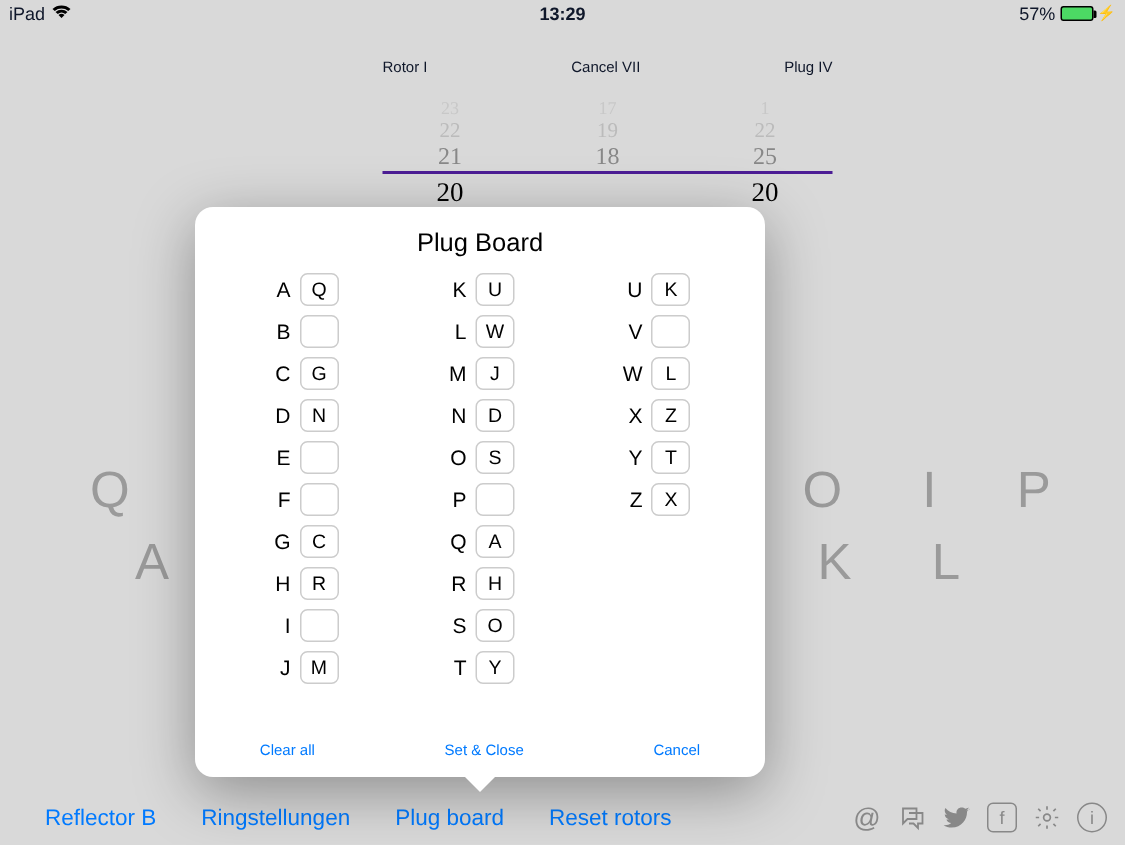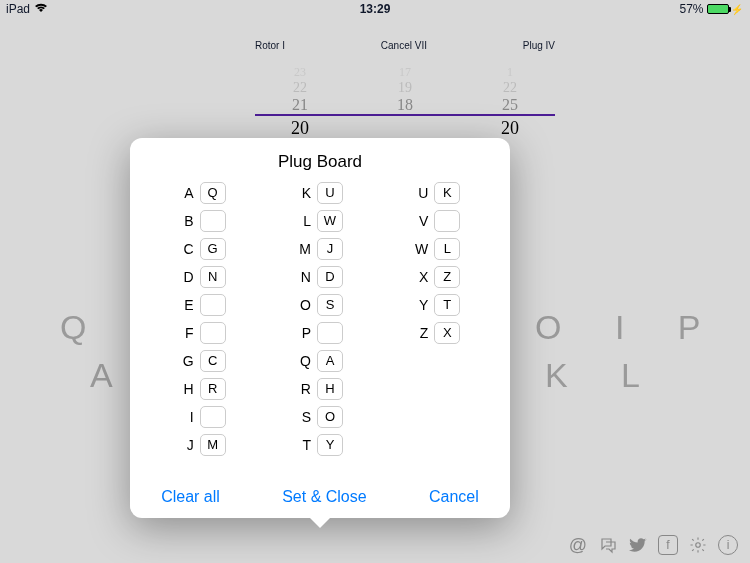--- a/index.html
+++ b/index.html
@@ -39,21 +39,21 @@
 
   
   .popover { position:absolute; left:130px; top:138px; width:380px; height:380px; background:#fff; border-radius:12px; box-shadow:0 10px 40px rgba(0,0,0,0.35); }
   .popover .arrow { position:absolute; bottom:-10px; left:179px; width:0; height:0; border-left:11px solid transparent; border-right:11px solid transparent; border-top:11px solid #fff;}
   .popover h2 { text-align:center; font-size:17px; font-weight:400; padding:14px 0 10px; color:#000;}
   .plug-grid { display:flex; justify-content:space-around; padding:0 14px; }
   .plug-col { display:flex; flex-direction:column; gap:6px; }
   .plug-row { display:flex; align-items:center; gap:6px; font-size:14px; }
   .plug-row .lab { width:14px; text-align:right; color:#000; }
   .plug-row .box { width:26px; height:22px; border:1px solid #ccc; border-radius:5px; font-size:13px; text-align:center; line-height:20px; background:#fff; color:#000;}
-  .popover-actions { position:absolute; bottom:12px; left:0; right:0; display:flex; justify-content:space-around; font-size:16px; color:#007aff; }
+  .popover-actions { position:absolute; bottom:12px; left:0; right:0; display:flex; justify-content:space-around; font-size:10px; color:#007aff; }
   .popover-actions span { cursor:pointer; }
 </style>
 </head>
 <body>
 
 <div class="status-bar">
   <div class="sb-l">
     <span>iPad</span>
     <span class="wifi">
       <svg width="14" height="10" viewBox="0 0 14 10">
@@ -96,20 +96,26 @@
         <div>20</div>
       </div>
   </div>
 
   <div class="kb-back">Q</div>
   <div class="kb-back" style="left:535px; letter-spacing:22px;text-align:center;">O I P</div>
   <div class="kb-back2">A</div>
   <div class="kb-back2" style="left:545px; letter-spacing:22px;">K  L</div>
 
   <div class="bottom-toolbar">
+    <div class="tb-links">
+      <span class="tb-link">Reflector B</span>
+      <span class="tb-link">Ringstellungen</span>
+      <span class="tb-link">Plug board</span>
+      <span class="tb-link">Reset rotors</span>
+    </div>
     <div class="tb-spacer"></div>
     <div class="tb-icons">
       <span class="icon noborder">@</span>
       <span class="icon noborder">
         <svg width="18" height="18" viewBox="0 0 18 18" fill="none" stroke="#888" stroke-width="1.2">
             <path d="M3 3h9v7H6l-3 3V3z"></path>
             <path d="M7 6h9v7h-3v3l-3-3H7"></path>
           </svg>
       </span>
       <span class="icon noborder">

